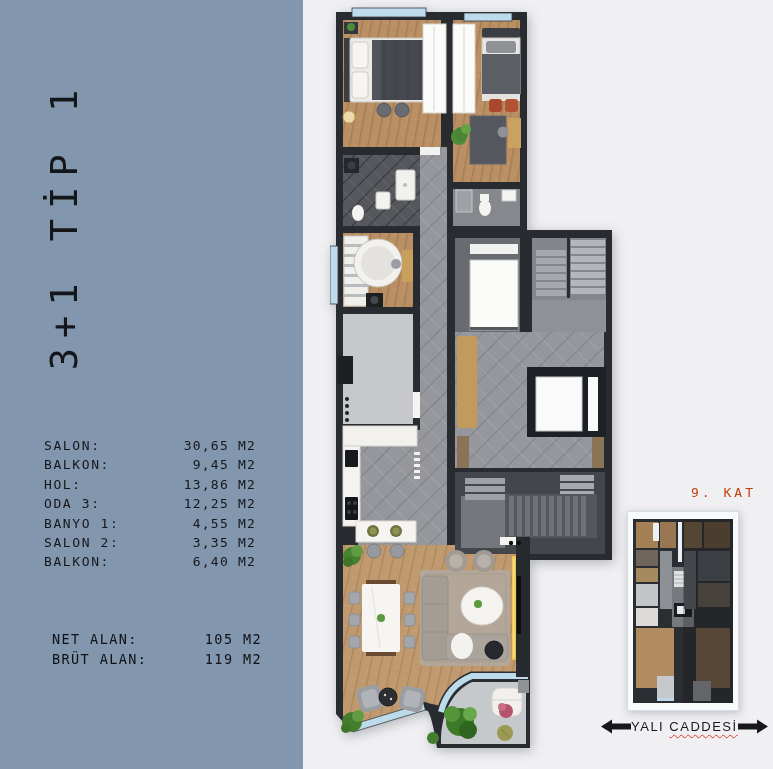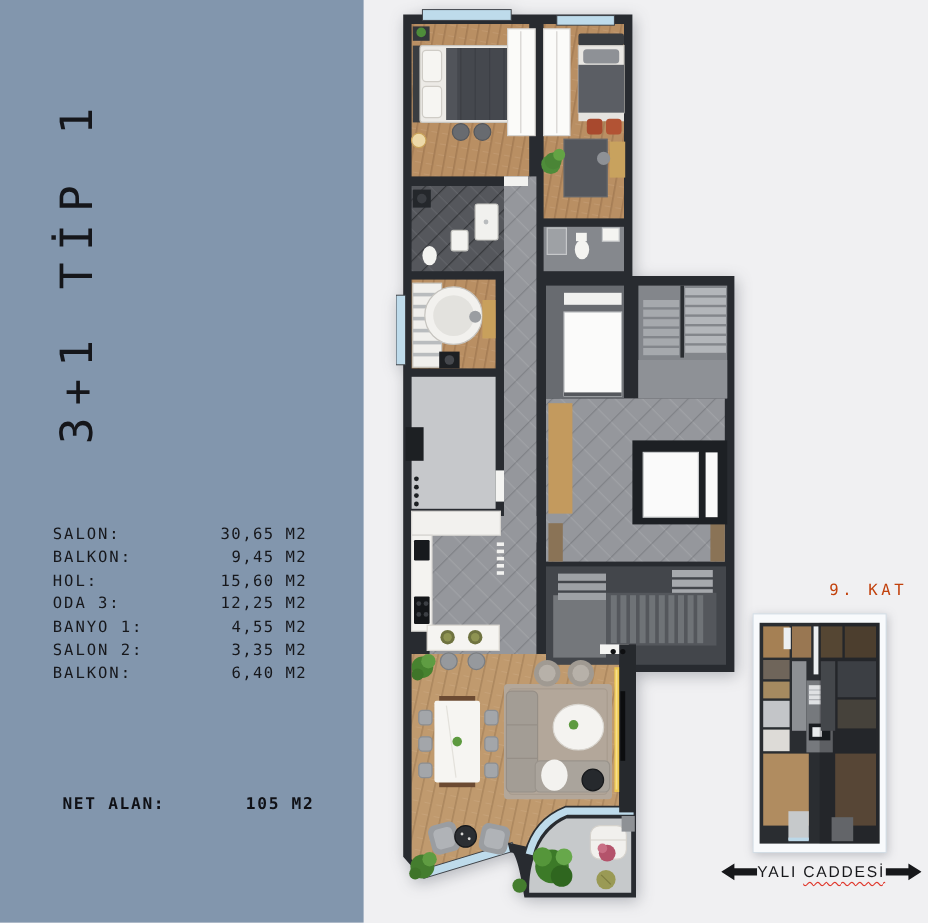--- a/index.html
+++ b/index.html
@@ -23,21 +23,21 @@
   .rooms .row{
     display:flex;justify-content:space-between;
     height:19.4px;line-height:19.4px;
     font-size:13px;letter-spacing:1.6px;color:#16171b;
   }
   .rooms .row .val{letter-spacing:1.2px;}
   .totals{position:absolute;left:52px;top:629px;width:210px;}
   .totals .row{
     display:flex;justify-content:space-between;
     height:20px;line-height:20px;
-    font-size:13.5px;letter-spacing:1.4px;color:#101116;font-weight:bold;margin-top:31px;
+    font-size:13.5px;letter-spacing:1.4px;color:#101116;font-weight:normal;
   }
   
   .floorplan{
     position:absolute;left:330px;top:6px;width:316px;height:748px;
     filter:drop-shadow(2px 3px 6px rgba(40,45,60,.30));
   }
   .kat-label{
     position:absolute;left:691px;top:485px;
     font-size:13px;letter-spacing:3px;color:#c2410c;white-space:nowrap;
   }
@@ -73,21 +73,21 @@
     <div class="row">
         <span>SALON:</span>
         <span class="val">30,65 M2</span>
       </div>
     <div class="row">
         <span>BALKON:</span>
         <span class="val">9,45 M2</span>
       </div>
     <div class="row">
         <span>HOL:</span>
-        <span class="val">15,60 M2</span>
+        <span class="val">13,86 M2</span>
       </div>
     <div class="row">
         <span>ODA 3:</span>
         <span class="val">12,25 M2</span>
       </div>
     <div class="row">
         <span>BANYO 1:</span>
         <span class="val">4,55 M2</span>
       </div>
     <div class="row">
@@ -97,20 +97,24 @@
     <div class="row">
         <span>BALKON:</span>
         <span class="val">6,40 M2</span>
       </div>
   </div>
 
   <div class="totals">
     <div class="row">
         <span>NET ALAN:</span>
         <span>105 M2</span>
+      </div>
+    <div class="row">
+        <span>BRÜT ALAN:</span>
+        <span>119 M2</span>
       </div>
   </div>
 </aside>
 
 <svg class="floorplan" viewBox="330 6 316 748" xmlns="http://www.w3.org/2000/svg">
   <defs>
     <pattern id="woodA" width="9" height="9" patternUnits="userSpaceOnUse" patternTransform="rotate(10)">
       <rect width="9" height="9" fill="#b98f63"></rect>
       <rect width="1.4" height="9" fill="rgba(70,45,20,0.18)"></rect>
       <rect x="4" width="9" height="0.8" fill="rgba(255,240,220,0.10)"></rect>

